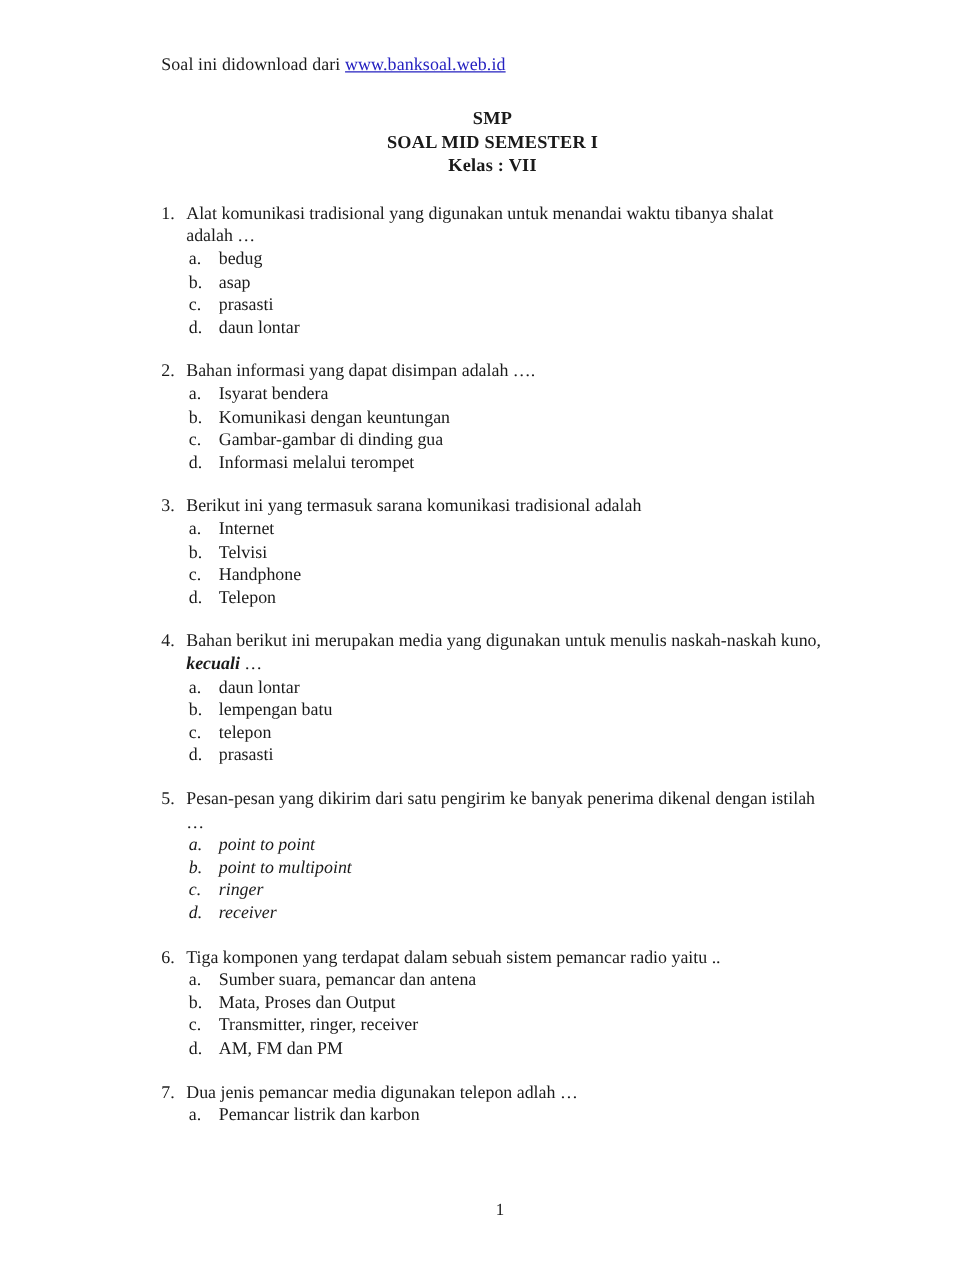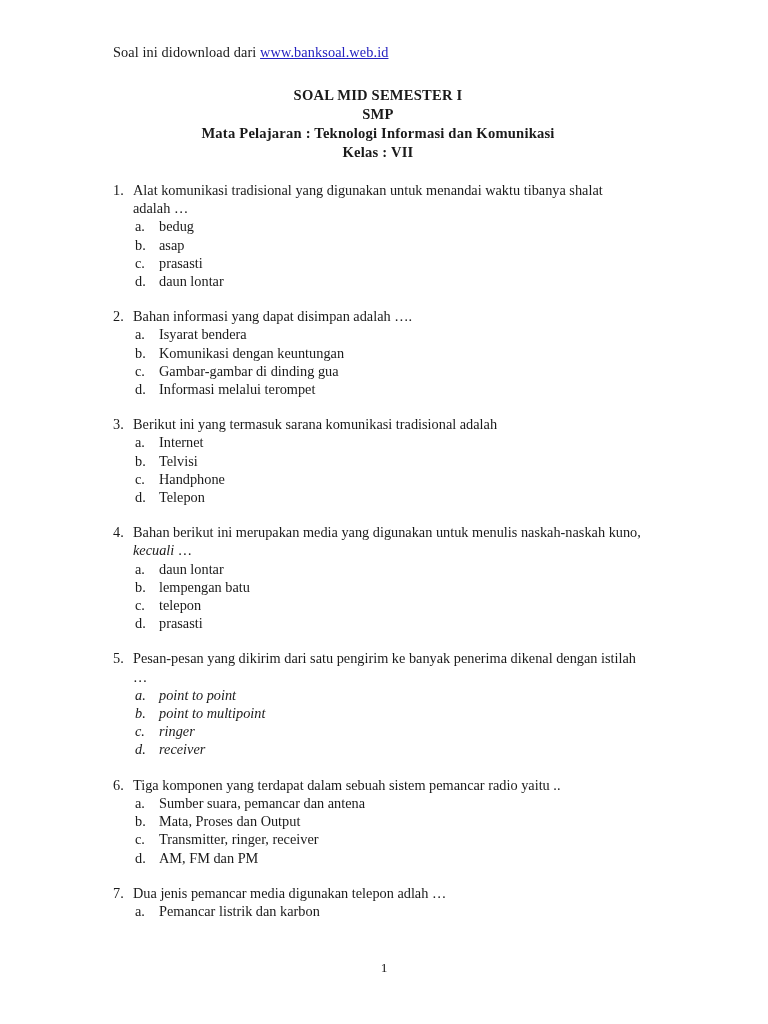--- a/index.html
+++ b/index.html
@@ -11,21 +11,21 @@
   body {
     width: 768px;
     height: 1024px;
     position: relative;
     font-family: "Liberation Serif", "DejaVu Serif", serif;
     color: #1a1a1a;
     overflow: hidden;
   }
   .page {
     position: absolute;
-    left: 0; top: 0;
+    left: 16px; top: 0;
     width: 632px;
     height: 1024px;
     background: #ffffff;
   }
   .content {
     position: absolute;
     left: 113px;
     top: 44px;
     width: 530px;
   }
@@ -75,21 +75,21 @@
     left: 0;
     top: 0;
     width: 16px;
     text-align: left;
   }
   .q-text {
     display: block;
     text-align: left;
   }
   .q-text .em-bi {
-    font-weight: normal;
+    font-weight: bold;
     font-style: italic;
   }
 
   .options {
     margin-top: 0px;
     padding-left: 22px;
   }
   .option {
     position: relative;
     padding-left: 24px;
@@ -122,23 +122,22 @@
 <body>
 
 <div class="page">
   <div class="content">
 
     <div class="download-line">
       <span>Soal ini didownload dari </span><a class="link" href="#">www.banksoal.web.id</a>
     </div>
 
     <div class="heading">
+      <span class="h-line">SMP</span>
       <span class="h-line">SOAL MID SEMESTER I</span>
-      <span class="h-line">SMP</span>
-      <span class="h-line">Mata Pelajaran : Teknologi Informasi dan Komunikasi</span>
       <span class="h-line">Kelas : VII</span>
     </div>
 
     <div class="questions">
 
       <div class="question">
         <div class="q-head">
           <span class="q-num">1.</span>
           <span class="q-text">Alat komunikasi tradisional yang digunakan untuk menandai waktu tibanya shalat adalah …</span>
         </div>

